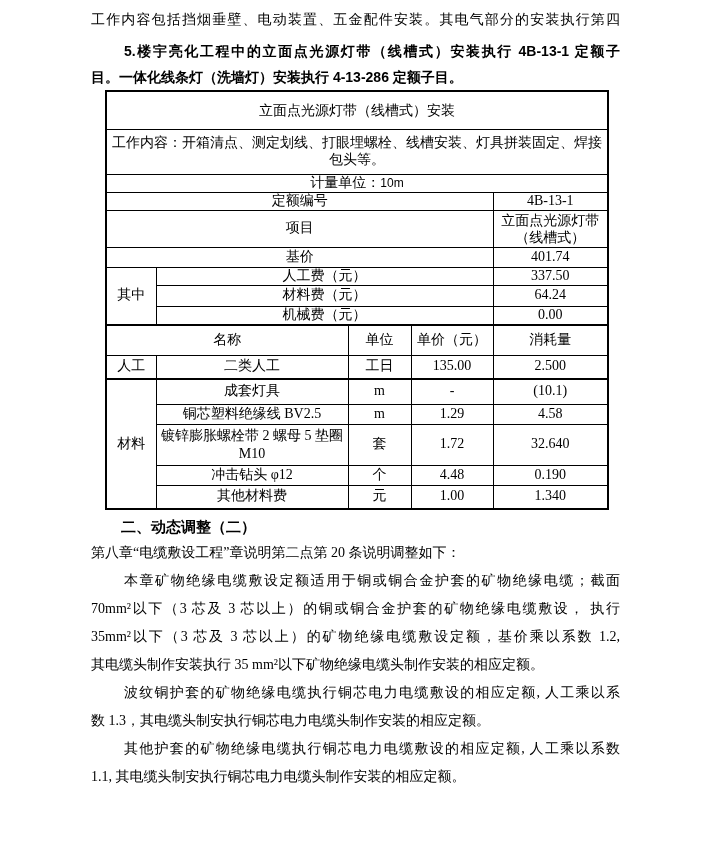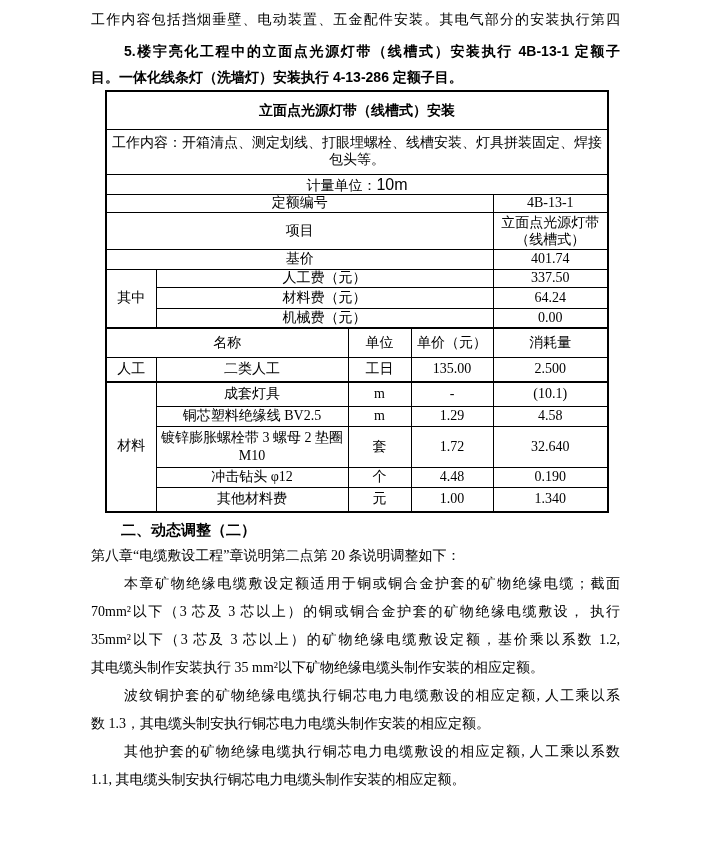--- a/index.html
+++ b/index.html
@@ -12,25 +12,25 @@
   .indent{text-indent:33px;}
   .lh36{line-height:36px;height:36px;}
   .lh26{line-height:26px;height:26px;}
   .sans{font-family:"Liberation Sans","DejaVu Sans",sans-serif;}
   .bold{font-weight:bold;}
 
   table.quota{border-collapse:collapse;table-layout:fixed;width:502px;margin-left:14px;
               border:2px solid #000;}
   table.quota td{border:1px solid #000;font-size:14px;line-height:1.2;text-align:center;
                  vertical-align:middle;padding:0 4px;overflow:hidden;}
-  td.title{font-size:15px;font-weight:bold;margin-top:24px;}
+  td.title{font-size:15px;font-weight:normal;margin-top:24px;}
   td.leftal{text-align:left;padding-left:7px;}
   td.rightal{text-align:right;padding-right:8px;}
   td.wc{line-height:19px;padding:2px 7px;}
-  .small{font-size:16px;font-family:"Liberation Sans",sans-serif;}
+  .small{font-size:12px;font-family:"Liberation Sans",sans-serif;}
   .blk{display:block;line-height:17px;}
   tr.h38{height:38px;} tr.h45{height:45px;} tr.h18{height:18px;} tr.h37{height:37px;}
   tr.h20{height:20px;margin-top:7px;} tr.h21{height:21px;} tr.h19{height:19px;padding-left:44px;} tr.h30{height:30px;}
   tr.h24{height:24px;padding-left:41px;} tr.h25{height:25px;} tr.h41{height:41px;}
   tr.rule-top td{border-top-width:2px;}
   tr.rule-bottom td{border-bottom-width:2px;}
 
   .sec-heading{margin:5px 0 0 30px;font-size:15px;font-weight:bold;line-height:24px;height:24px;
                font-family:"Liberation Sans","DejaVu Sans",sans-serif;}
   .body2 .line{line-height:28px;height:28px;}
@@ -115,21 +115,21 @@
         <td>-</td>
         <td>(10.1)</td>
       </tr>
       <tr class="h20">
         <td class="leftal">铜芯塑料绝缘线 BV2.5</td>
         <td>m</td>
         <td>1.29</td>
         <td>4.58</td>
       </tr>
       <tr class="h41">
-        <td class="leftal" style="line-height:18px;">镀锌膨胀螺栓带 3 螺母 2 垫圈 M10</td>
+        <td class="leftal" style="line-height:18px;">镀锌膨胀螺栓带 2 螺母 5 垫圈 M10</td>
         <td>套</td>
         <td>1.72</td>
         <td>32.640</td>
       </tr>
       <tr class="h20">
         <td class="leftal">冲击钻头 φ12</td>
         <td>个</td>
         <td>4.48</td>
         <td>0.190</td>
       </tr>

